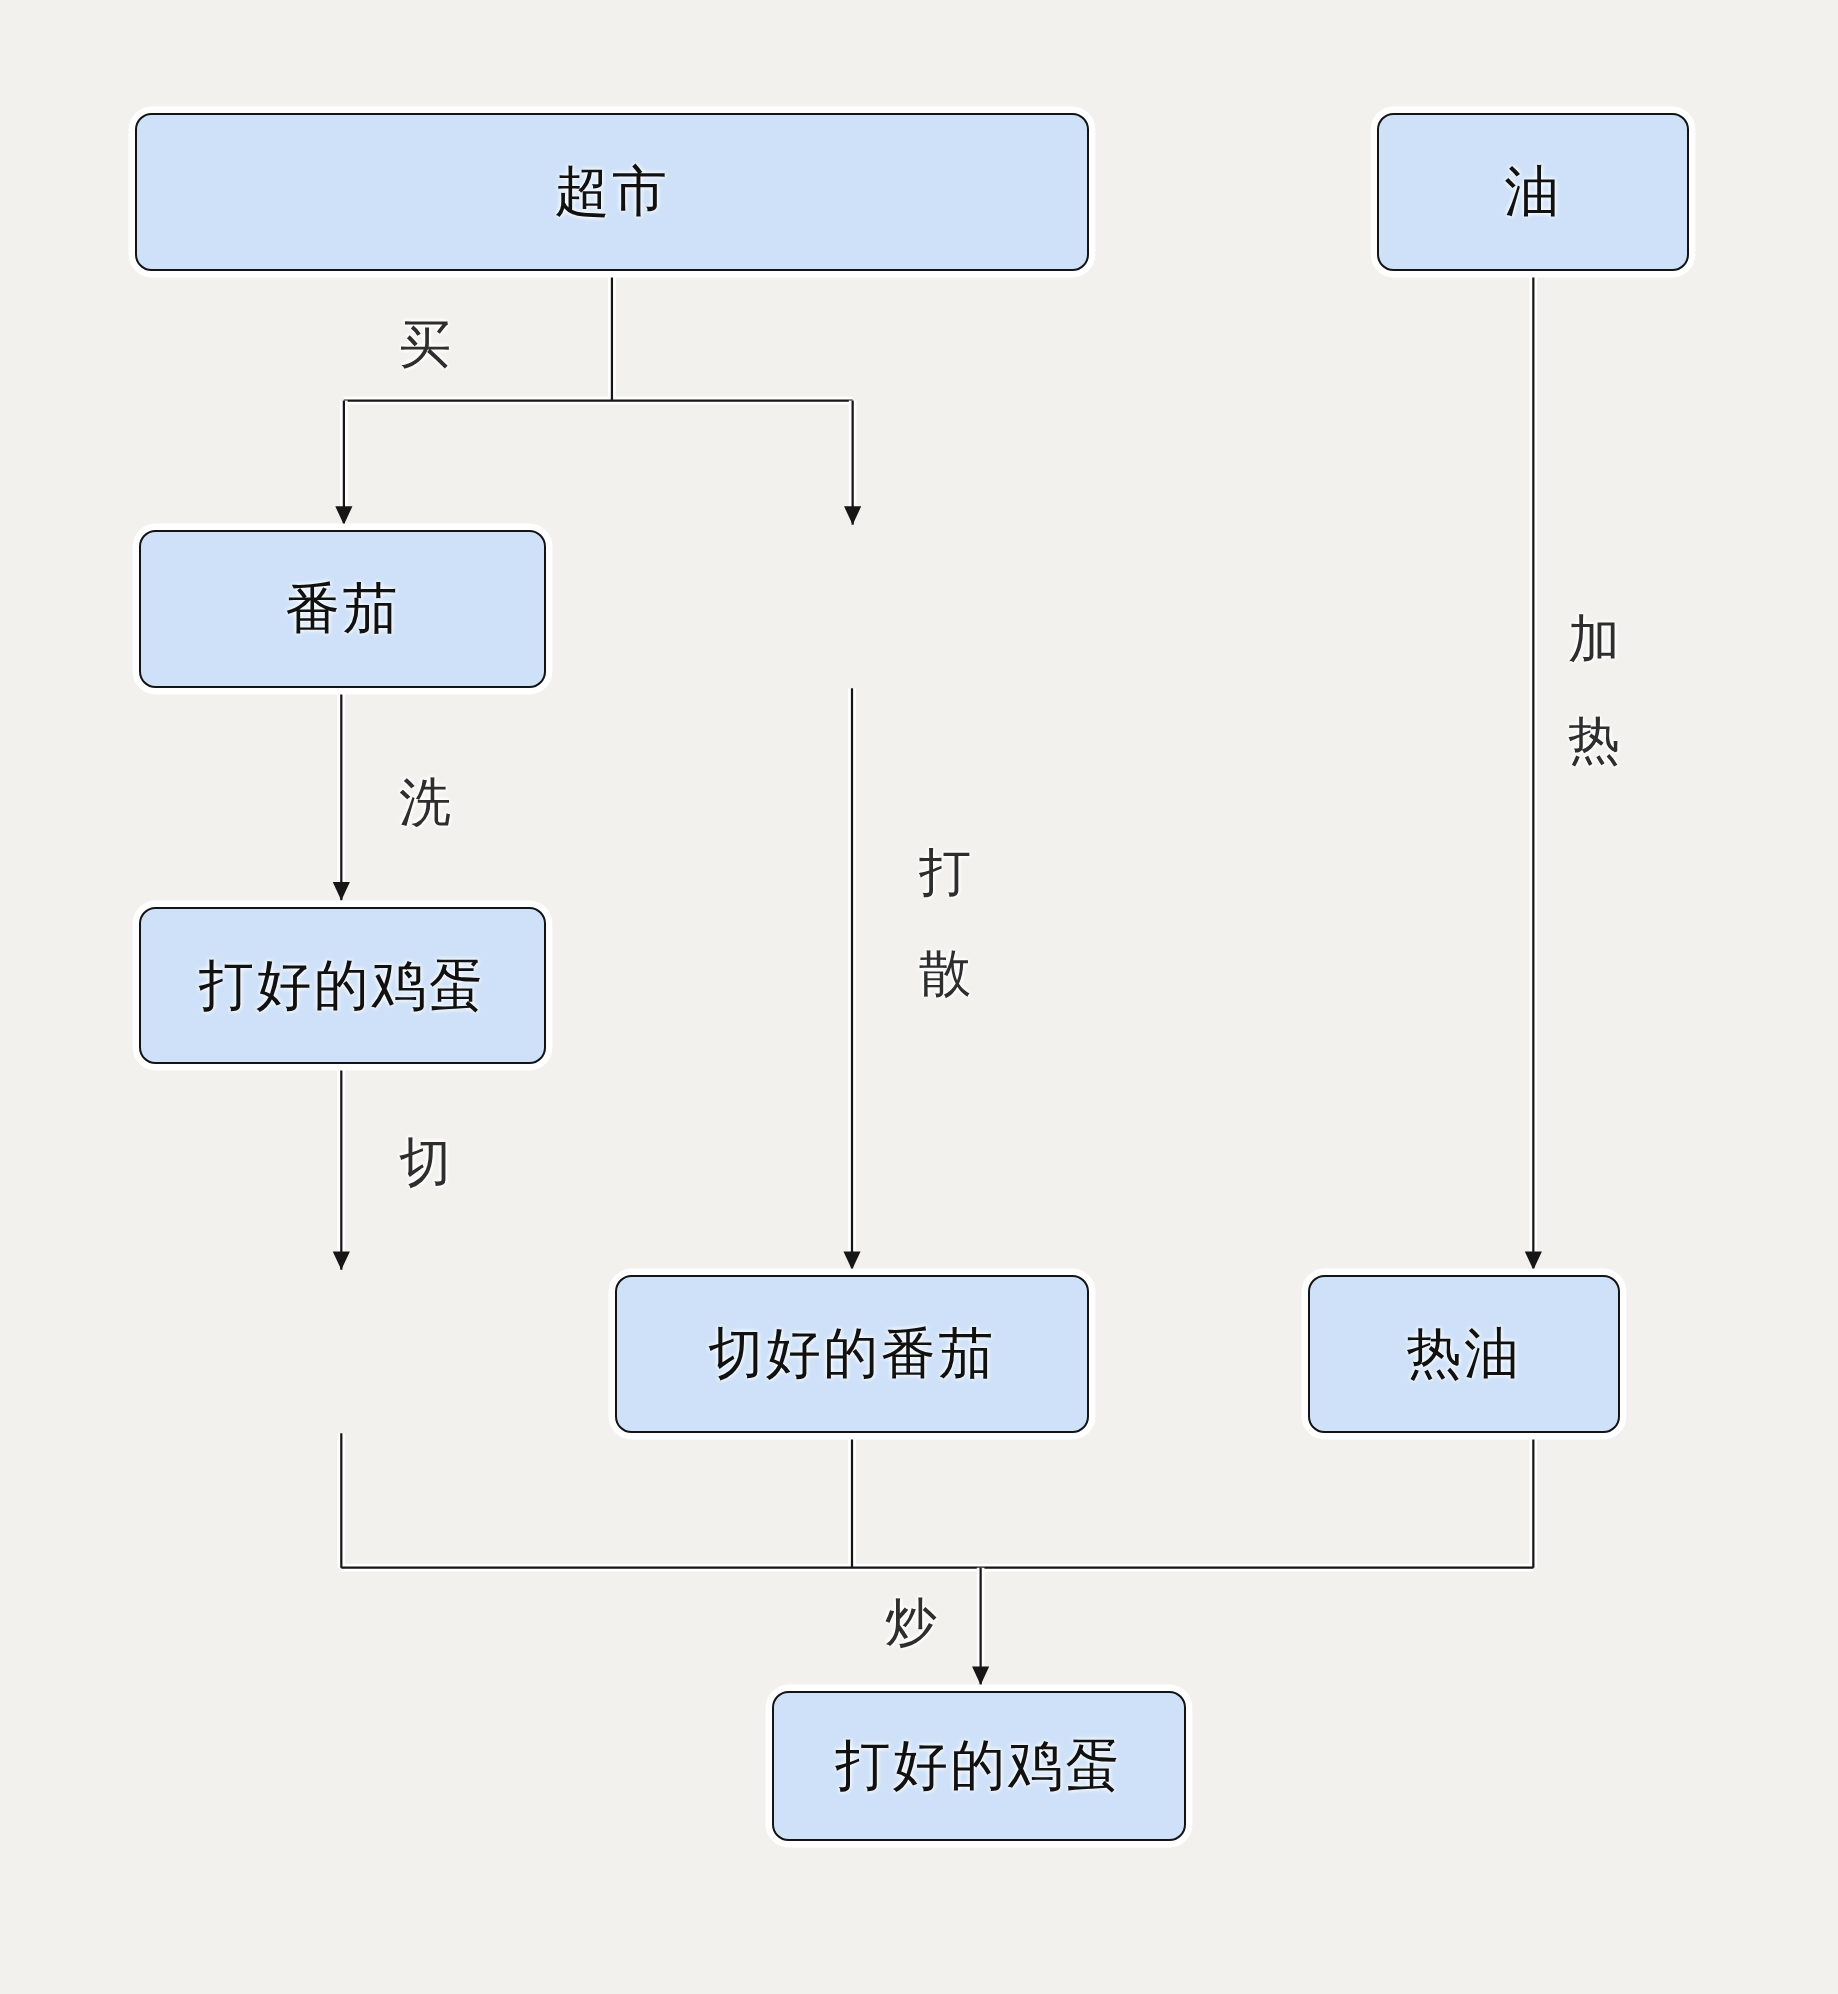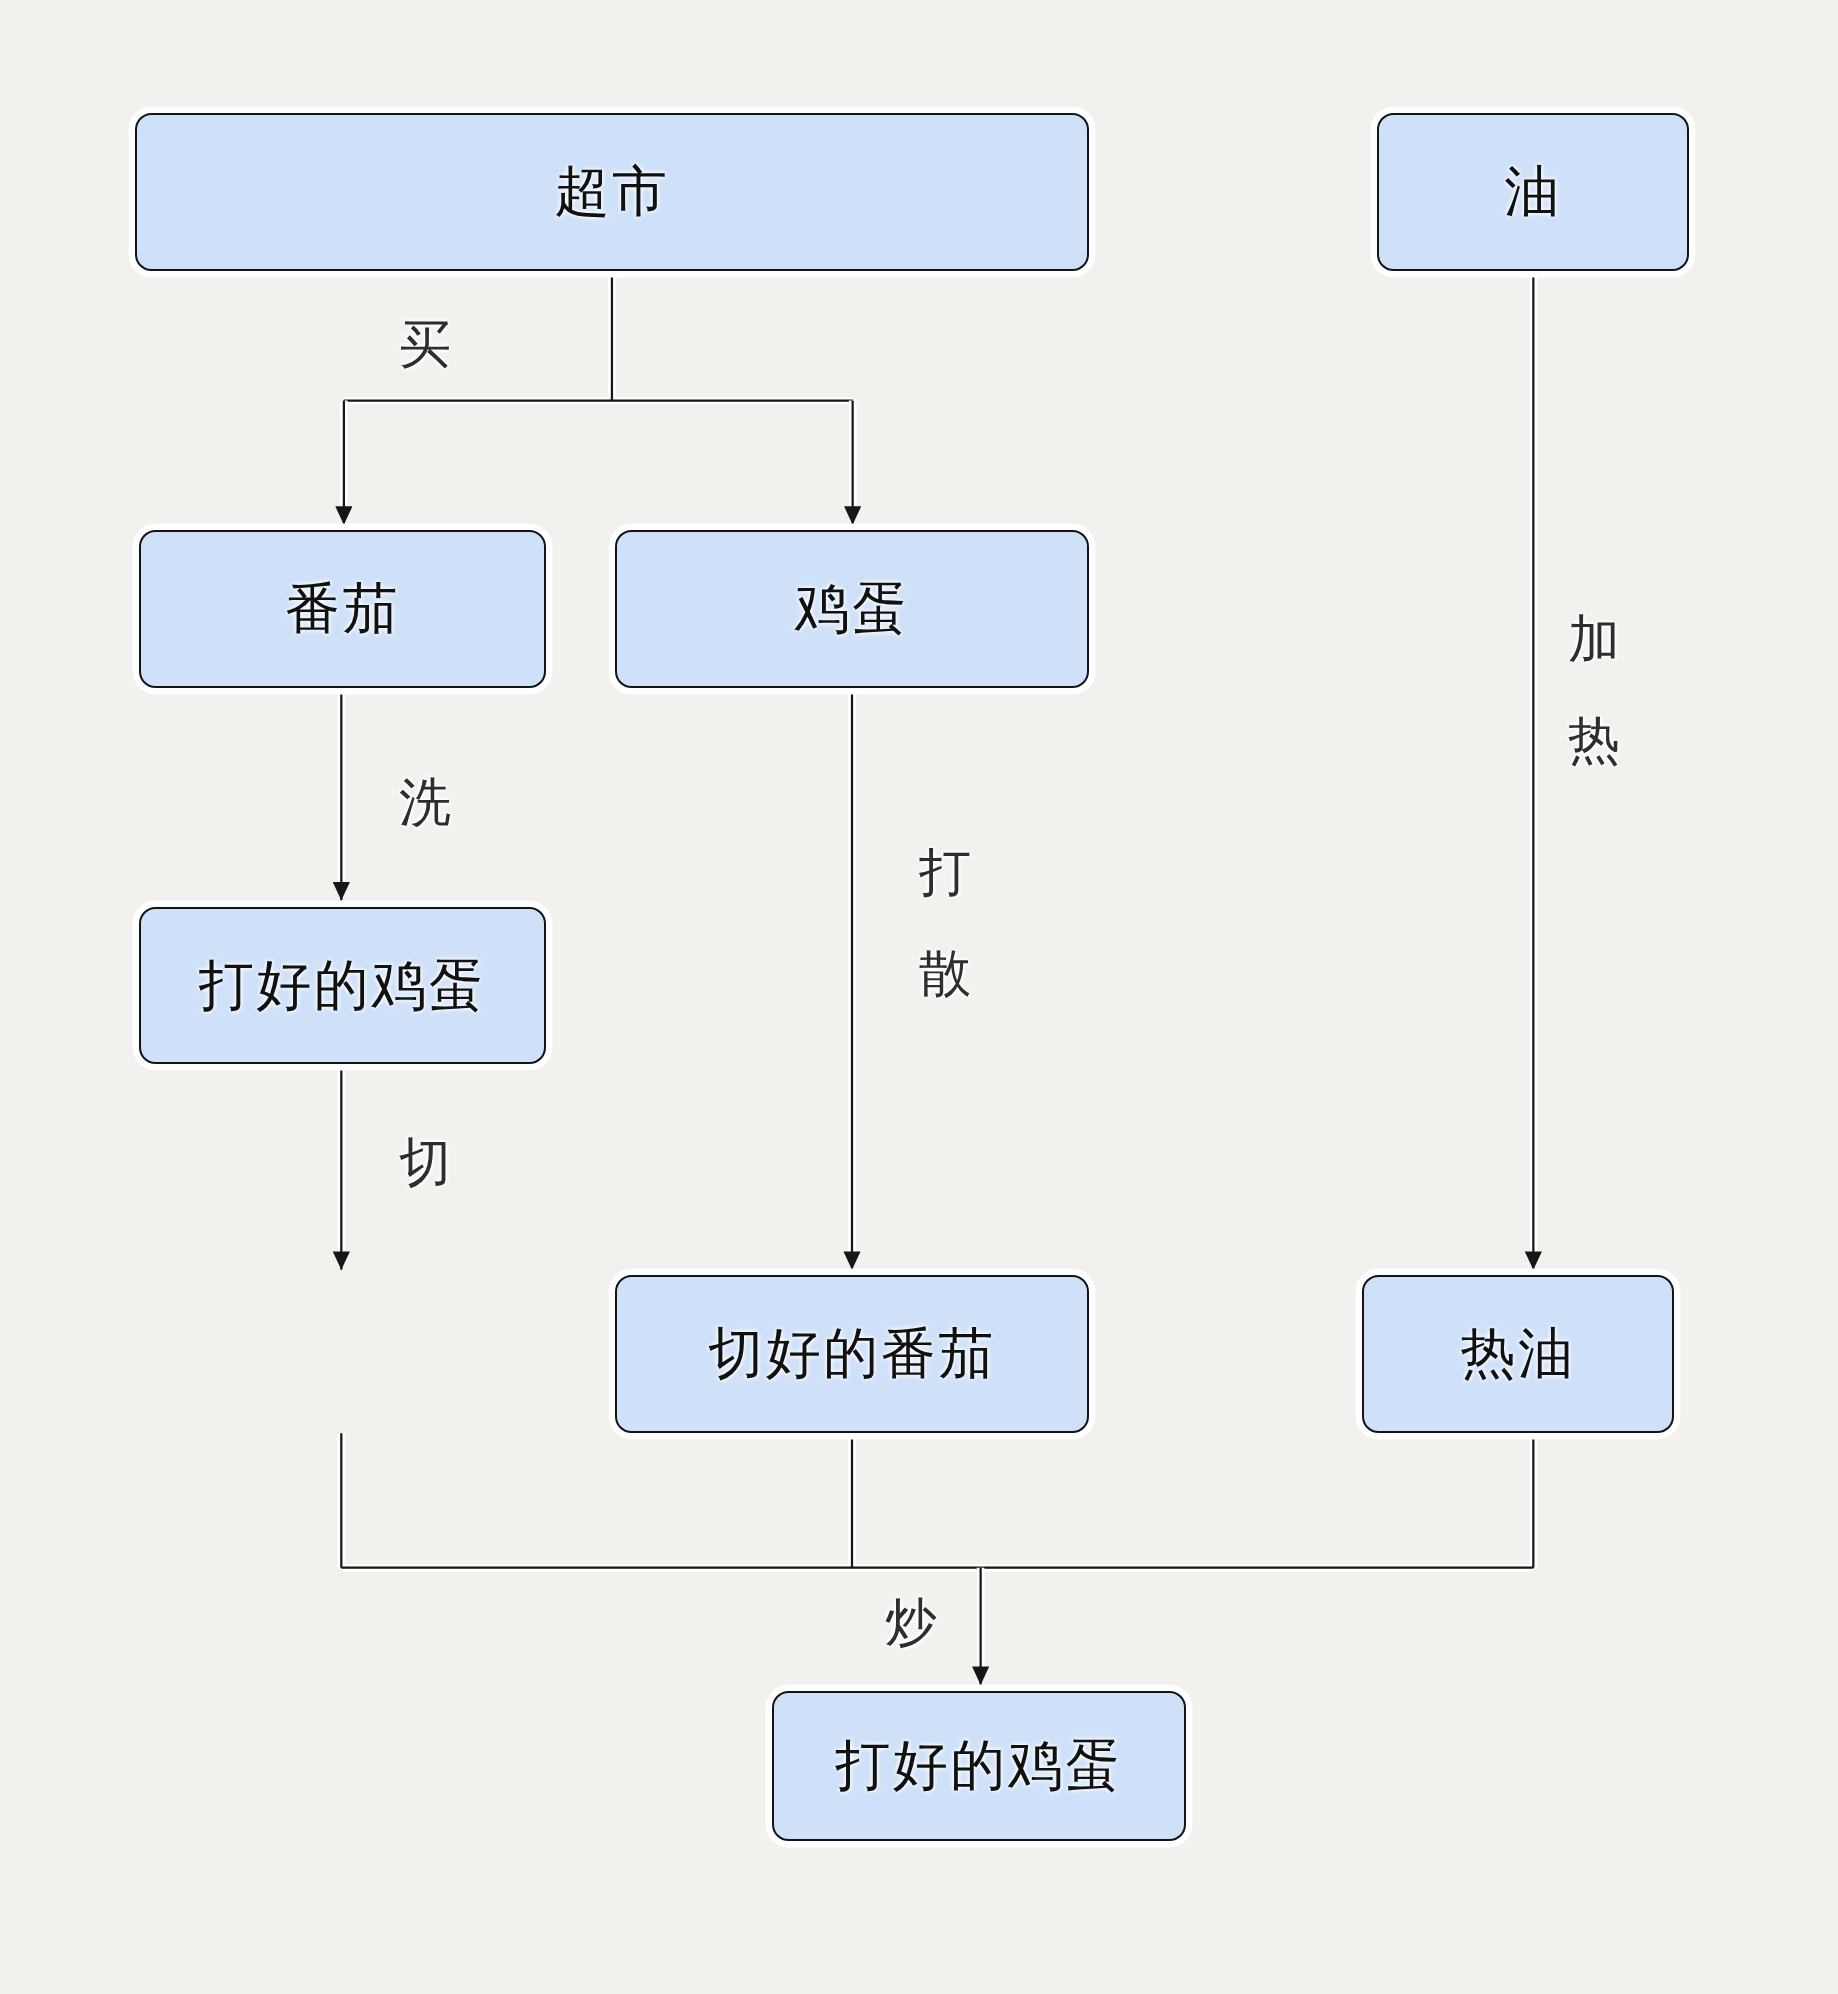--- a/index.html
+++ b/index.html
@@ -110,34 +110,31 @@
   </div>
 
   <div class="node" style="left:1377px; top:113px; width:312px; height:158px;">
     <span class="node-label">油</span>
   </div>
 
   <div class="node" style="left:139px; top:530px; width:407px; height:158px;font-family:Liberation Mono, monospace;">
     <span class="node-label">番茄</span>
   </div>
 
-  <div class="node" style="left:615px; top:530px; width:474px; height:158px;">
-    <span class="node-label">鸡蛋</span>
-  </div>
 
   <div class="node" style="left:139px; top:907px; width:407px; height:157px;">
     <span class="node-label">打好的鸡蛋</span>
   </div>
 
 
   <div class="node" style="left:615px; top:1275px; width:474px; height:158px;">
     <span class="node-label">切好的番茄</span>
   </div>
 
-  <div class="node" style="left:1362px; top:1275px; width:312px; height:158px;">
+  <div class="node" style="left:1308px; top:1275px; width:312px; height:158px;">
     <span class="node-label">热油</span>
   </div>
 
   <div class="node" style="left:772px; top:1691px; width:414px; height:150px;">
     <span class="node-label">打好的鸡蛋</span>
   </div>
 
   <div class="edge-label" style="left:425px; top:344px;">买</div>
 
   <div class="edge-label" style="left:425px; top:802px;">洗</div>

